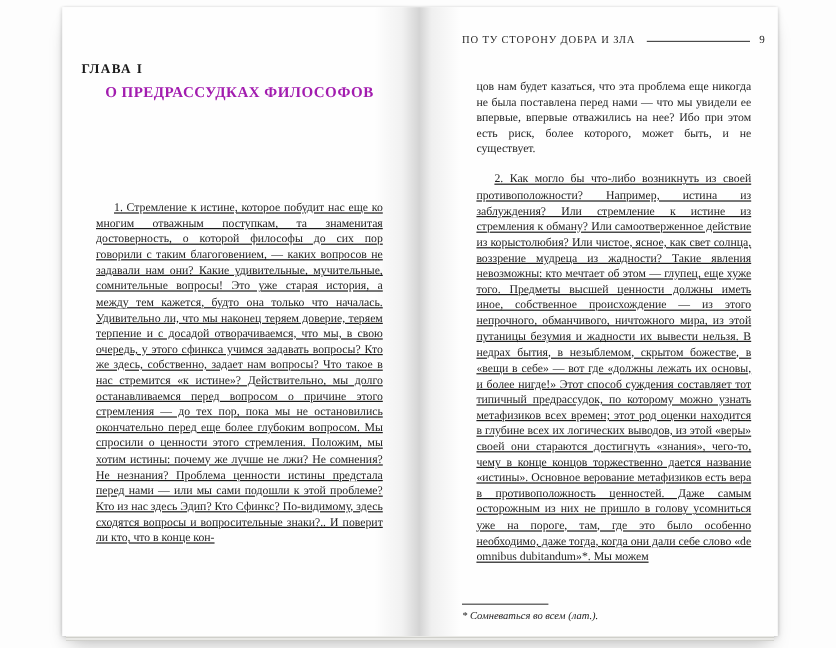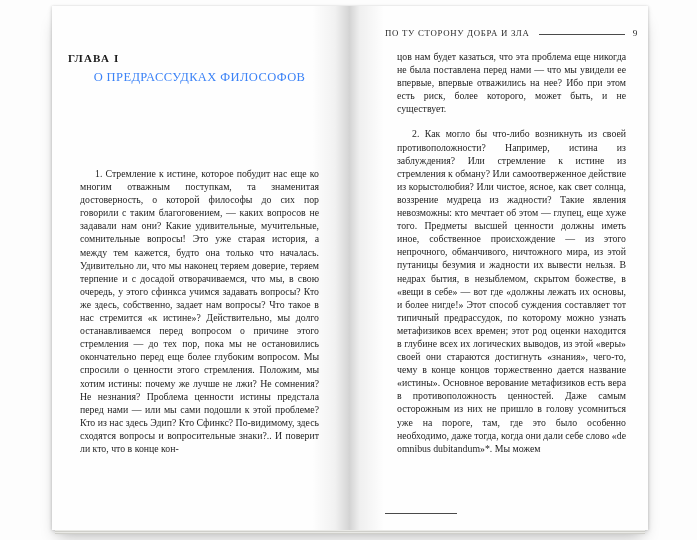--- a/index.html
+++ b/index.html
@@ -61,42 +61,42 @@
   }
   .chapter-label {
     text-align: left;
     font-weight: bold;
     font-size: 11px;
     letter-spacing: 1.2px;
     color: #1a1a1a;
   }
   .chapter-title {
     text-align: center;
-    font-weight: normal;
+    font-weight: bold;
     font-size: 12.5px;
     letter-spacing: 0.4px;
     margin-top: 6px;
-    color: #3b82f6;
+    color: #a21caf;
   }
   .body-text {
     margin: 12px;
     font-size: 9.8px;
     line-height: 13.1px;
     text-align: justify;
     color: #1d1d1d;
   }
-  .indent { text-indent: 15px; }
+  .indent { text-indent: 15px; text-decoration: underline; }
   .left-paragraph { margin-top: 82px; }
   .running-header {
     display: flex;
     align-items: flex-end;
     font-size: 8.8px;
     letter-spacing: 0.7px;
     color: #2a2a2a;
-    margin-bottom: 12px;
+    margin-bottom: 28px;
   }
   .rh-line {
     flex: 1;
     border-bottom: 1px solid #4a4a4a;
     margin: 0 8px 3px 10px;
     min-width: 30px;
   }
   .rh-num { font-size: 9.2px; }
   .footnote {
     position: absolute;
@@ -132,18 +132,19 @@
     <div class="page right">
       <div class="running-header">
         <span class="rh-title">ПО ТУ СТОРОНУ ДОБРА И ЗЛА</span>
         <span class="rh-line"></span>
         <span class="rh-num">9</span>
       </div>
       <p class="body-text">цов нам будет казаться, что эта проблема еще никогда не была поставлена перед нами — что мы увидели ее впервые, впервые отважились на нее? Ибо при этом есть риск, более которого, может быть, и не существует.</p>
       <p class="body-text indent">2. Как могло бы что-либо возникнуть из своей противоположности? Например, истина из заблуждения? Или стремление к истине из стремления к обману? Или самоотверженное действие из корыстолюбия? Или чистое, ясное, как свет солнца, воззрение мудреца из жадности? Такие явления невозможны: кто мечтает об этом — глупец, еще хуже того. Предметы высшей ценности должны иметь иное, собственное происхождение — из этого непрочного, обманчивого, ничтожного мира, из этой путаницы безумия и жадности их вывести нельзя. В недрах бытия, в незыблемом, скрытом божестве, в «вещи в себе» — вот где «должны лежать их основы, и более нигде!» Этот способ суждения составляет тот типичный предрассудок, по которому можно узнать метафизиков всех времен; этот род оценки находится в глубине всех их логических выводов, из этой «веры» своей они стараются достигнуть «знания», чего-то, чему в конце концов торжественно дается название «истины». Основное верование метафизиков есть вера в противоположность ценностей. Даже самым осторожным из них не пришло в голову усомниться уже на пороге, там, где это было особенно необходимо, даже тогда, когда они дали себе слово «de omnibus dubitandum»*. Мы можем</p>
       <div class="footnote">
         <div class="footnote-rule"></div>
+        <div class="footnote-text">* Сомневаться во всем (лат.).</div>
       </div>
     </div>
 
     <div class="spine-shadow"></div>
   </div>
 </div>
 
 </body></html>

